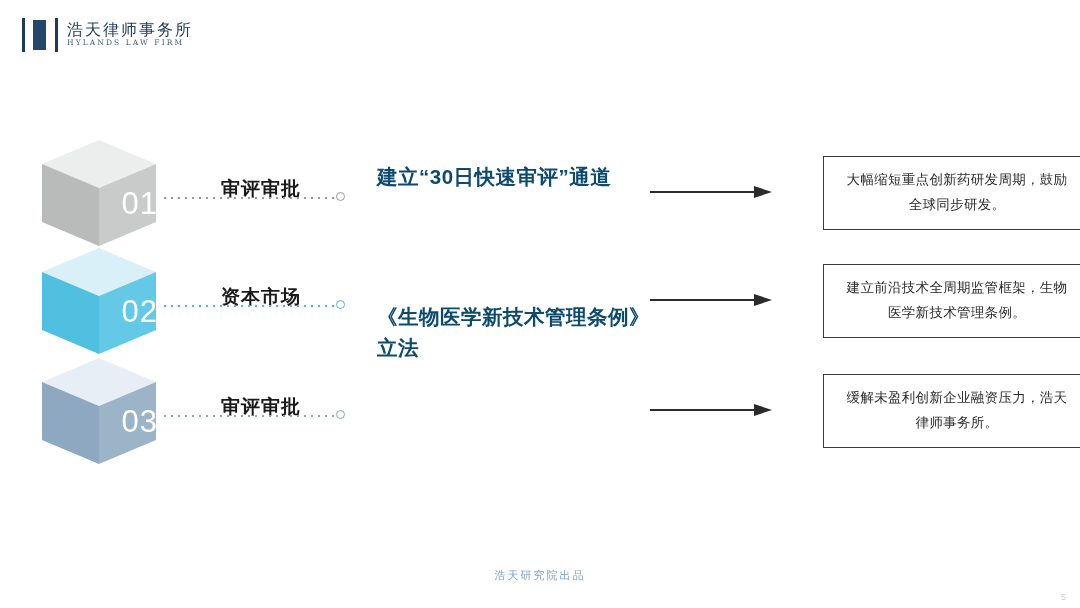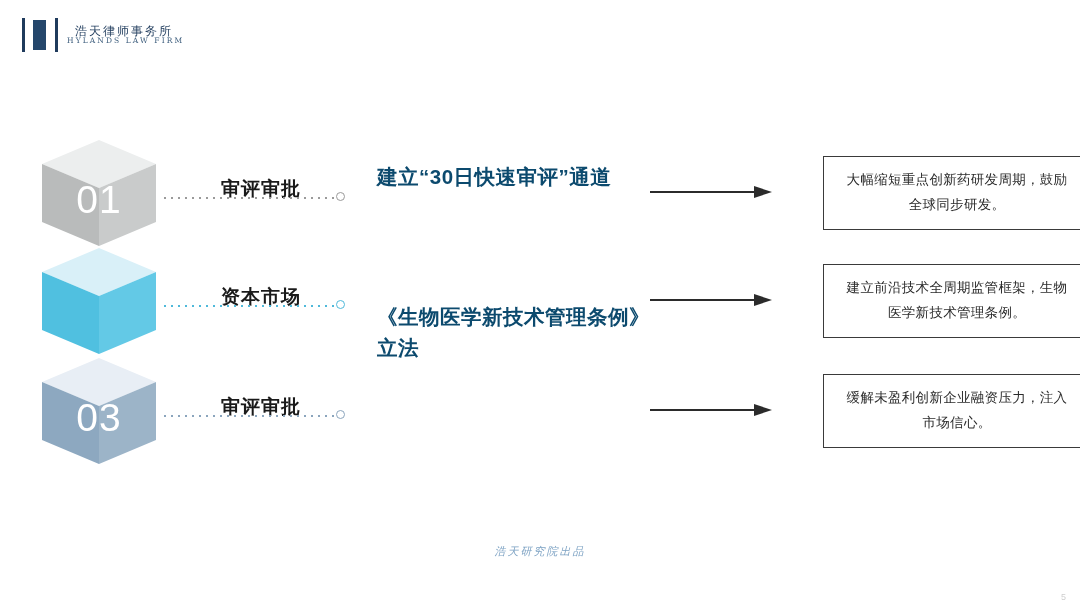--- a/index.html
+++ b/index.html
@@ -50,26 +50,25 @@
   .logo-mark .cross {
     position: absolute;
     left: 11px;
     top: 15px;
     width: 13px;
     height: 4px;
     background: #24466b;
   }
   .logo-text { line-height: 1; }
   .logo-cn {
-    font-size: 12px;
+    font-size: 16px;
     color: #1f3b5c;
     letter-spacing: 2px;
-    font-family: Liberation Serif, serif;
+    font-family: Liberation Mono, monospace;
     white-space: nowrap;
-    margin-left: 8px;
   }
   .logo-en {
     font-size: 7.5px;
     color: #40607f;
     letter-spacing: 2.1px;
     font-family: "DejaVu Serif", "Liberation Serif", serif;
     white-space: nowrap;
   }
 
   
@@ -89,23 +88,23 @@
     left: 40px;
     top: 0;
     width: 118px;
     height: 112px;
   }
   .cube svg { display: block; }
   .cube-num {
     position: absolute;
     left: 0;
     width: 118px;
-    top: 40px;
-    text-align: center;
-    font-size: 39px;
+    top: 48px;
+    text-align: right;
+    font-size: 31px;
     color: #ffffff;
     font-family: "Liberation Sans", "DejaVu Sans", sans-serif;
     font-weight: 300;
     letter-spacing: 1px;
   }
 
   
   .cat-label {
     position: absolute;
     left: 221px;
@@ -182,27 +181,26 @@
     line-height: 1.85;
     color: #2b2b2b;
     text-align: center;
     letter-spacing: 0.3px;
   }
 
   
   .footer {
     position: absolute;
     left: 0;
-    top: 544px;
+    top: 568px;
     width: 1080px;
     text-align: center;
     font-size: 11px;
     color: #7ea3c4;
     letter-spacing: 2px;
-    font-style: italic;
   }
   .pagenum {
     position: absolute;
     right: 14px;
     bottom: 6px;
     font-size: 9px;
     color: #cfcfcf;
   }
 </style>
 </head>
@@ -246,20 +244,21 @@
   </div>
 </div>
 
 <div class="row r1">
   <div class="cube">
     <svg width="118" height="112" viewBox="0 0 118 112">
       <polygon points="59,2 116,26 59,50 2,26" fill="#d9f0f8"></polygon>
       <polygon points="2,26 59,50 59,108 2,84" fill="#50c0e0"></polygon>
       <polygon points="116,26 116,84 59,108 59,50" fill="#63c9e6"></polygon>
     </svg>
+    <div class="cube-num">02</div>
   </div>
   <div class="cat-label">资本市场</div>
   <div class="dotline">
     <i style="background-image:repeating-linear-gradient(to right,#4fb9da 0 2px,transparent 2px 7px);"></i>
   </div>
   <div class="dotend" style="border-color:#4fb9da;"></div>
   <div class="heading two-line">《生物医学新技术管理条例》立法</div>
   <svg class="arrow" viewBox="0 0 122 14">
     <line x1="0" y1="7" x2="104" y2="7" stroke="#2b2b2b" stroke-width="1.8"></line>
     <polygon points="104,1 122,7 104,13" fill="#2b2b2b"></polygon>
@@ -281,18 +280,18 @@
   <div class="cat-label">审评审批</div>
   <div class="dotline">
     <i style="background-image:repeating-linear-gradient(to right,#8ba5bd 0 2px,transparent 2px 7px);"></i>
   </div>
   <div class="dotend" style="border-color:#8ba5bd;"></div>
   <svg class="arrow" viewBox="0 0 122 14">
     <line x1="0" y1="7" x2="104" y2="7" stroke="#2b2b2b" stroke-width="1.8"></line>
     <polygon points="104,1 122,7 104,13" fill="#2b2b2b"></polygon>
   </svg>
   <div class="resbox">
-    <span>缓解未盈利创新企业融资压力，注入市场信心。</span>
+    <span>缓解未盈利创新企业融资压力，浩天律师事务所。</span>
   </div>
 </div>
 
 <div class="footer">浩天研究院出品</div>
 <div class="pagenum">5</div>
 
 </body></html>

